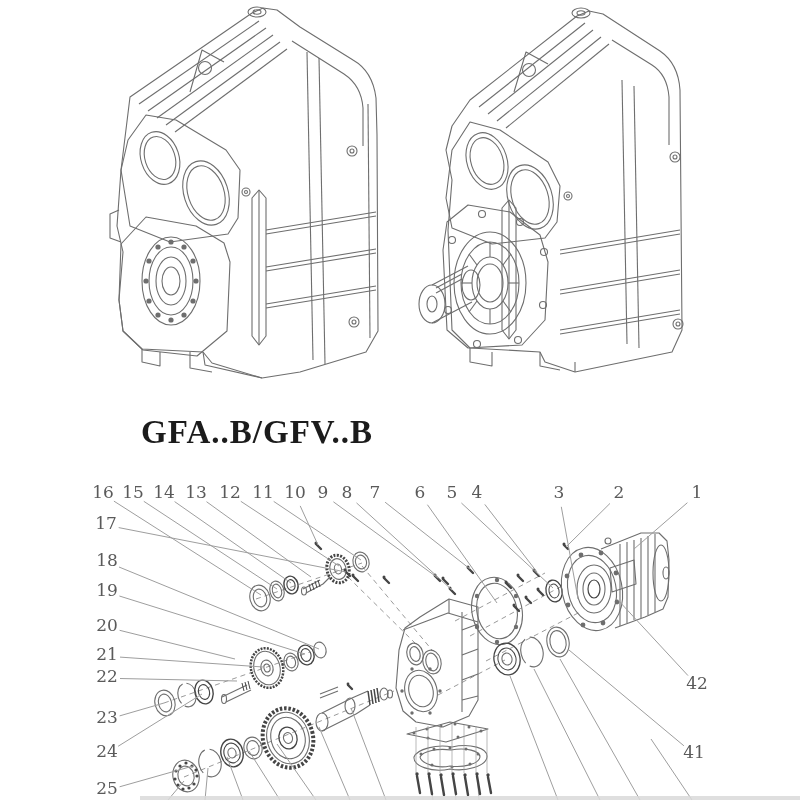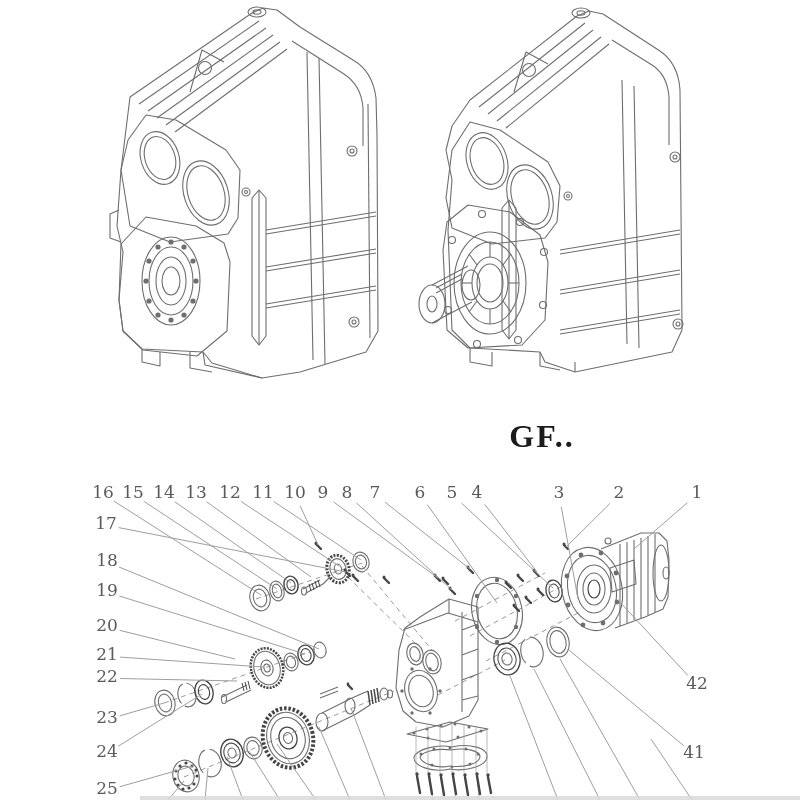--- a/index.html
+++ b/index.html
@@ -558,16 +558,16 @@
           <line x1="119.6" y1="786.8" x2="193" y2="766" class="leader"></line>
           <text x="107" y="794" text-anchor="middle" class="callout">25</text>
           <line x1="683.9" y1="745.8" x2="569" y2="650" class="leader"></line>
           <text x="694" y="758" text-anchor="middle" class="callout">41</text>
           <line x1="688.0" y1="675.6" x2="618" y2="600" class="leader"></line>
           <text x="697" y="689" text-anchor="middle" class="callout">42</text>
         </g>
     </g>
   </svg>
 
-  <div class="model-title" id="title-right">GF..</div>
+  <div class="model-title" id="title-left">GFA..B/GFV..B</div>
 
   <div class="bottom-edge"></div>
 </div>
 
 </body></html>

